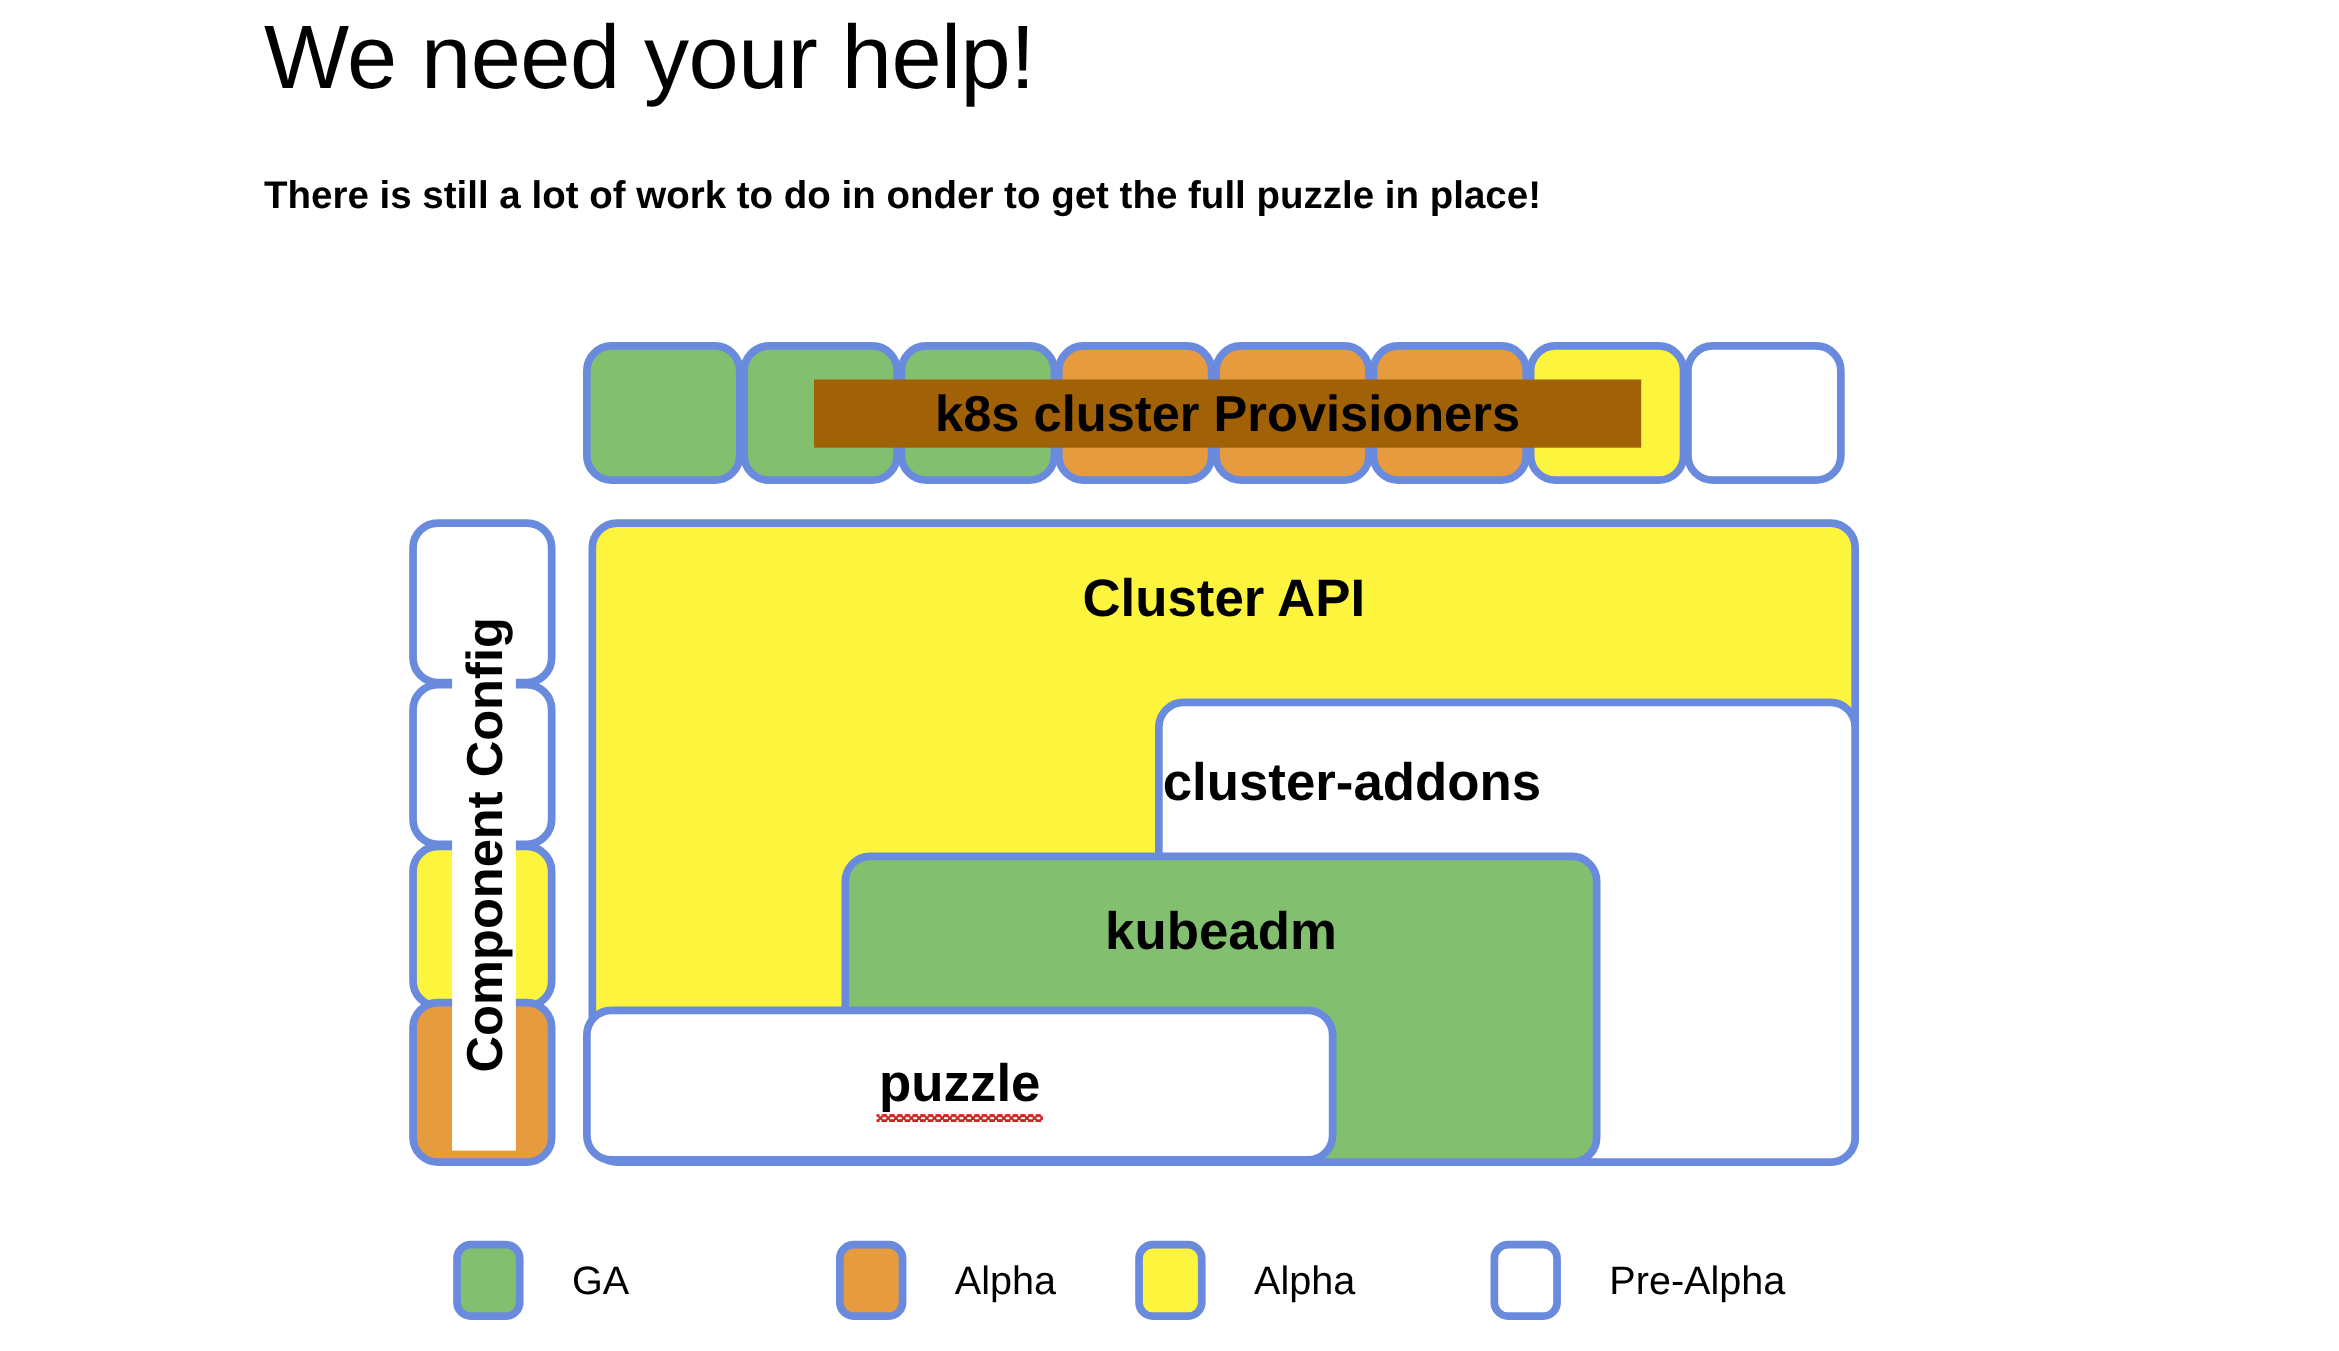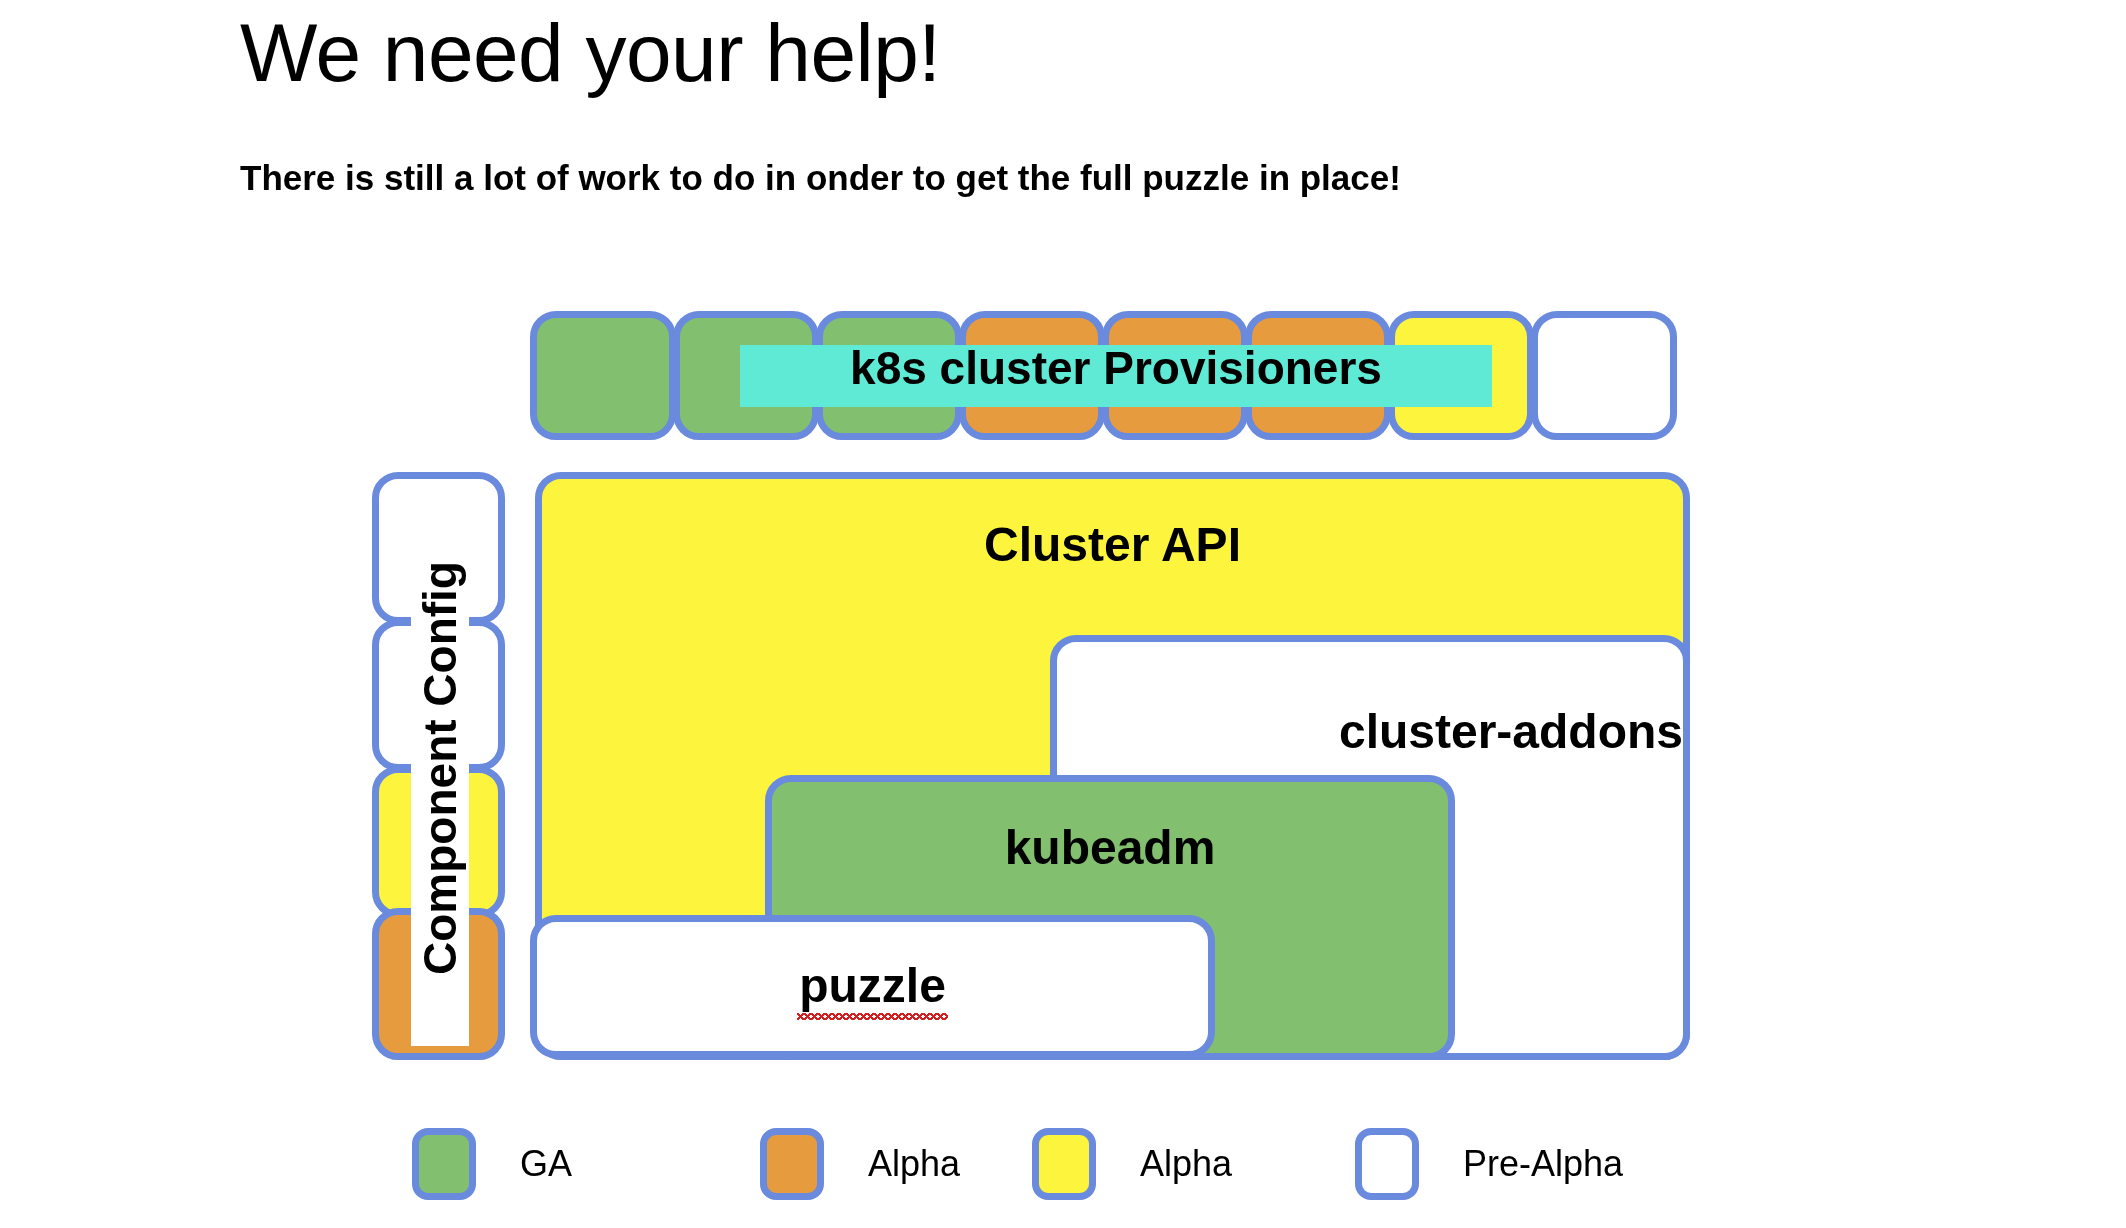--- a/index.html
+++ b/index.html
@@ -59,23 +59,23 @@
     height: 129px;
     border: 7px solid #6a8ade;
     border-radius: 26px;
   }
   #prov-label-box {
     position: absolute;
     left: 740px;
     top: 345px;
     width: 752px;
     height: 62px;
-    background: #5eead4;
+    background: #a16207;
     display: flex;
-    align-items: flex-start;
+    align-items: center;
     justify-content: center;
     z-index: 6;
   }
   #prov-label-box .txt {
     font-size: 46px;
     font-weight: bold;
     white-space: nowrap;
     line-height: 1;
   }
 
@@ -126,21 +126,21 @@
     z-index: 4;
   }
 
   .blk-label {
     position: absolute;
     font-weight: bold;
     white-space: nowrap;
     line-height: 1;
   }
   #cluster-api-label   { left: 0; right: 0; top: 42px;  text-align: center; font-size: 48px; }
-  #cluster-addons-label{ left: 0; right: 0; top: 46px;  text-align: right; font-size: 48px; margin-top: 20px; }
+  #cluster-addons-label{ left: 0; right: 0; top: 46px;  text-align: left; font-size: 48px; }
   #kubeadm-label       { left: 0; right: 0; top: 42px;  text-align: center; font-size: 48px; }
   #etcdadm-label       { left: 0; right: 0; top: 40px;  text-align: center; font-size: 48px; }
 
   .misspelled {
     display: inline-block;
     position: relative;
   }
   .misspelled::after {
     content: "";
     position: absolute;

